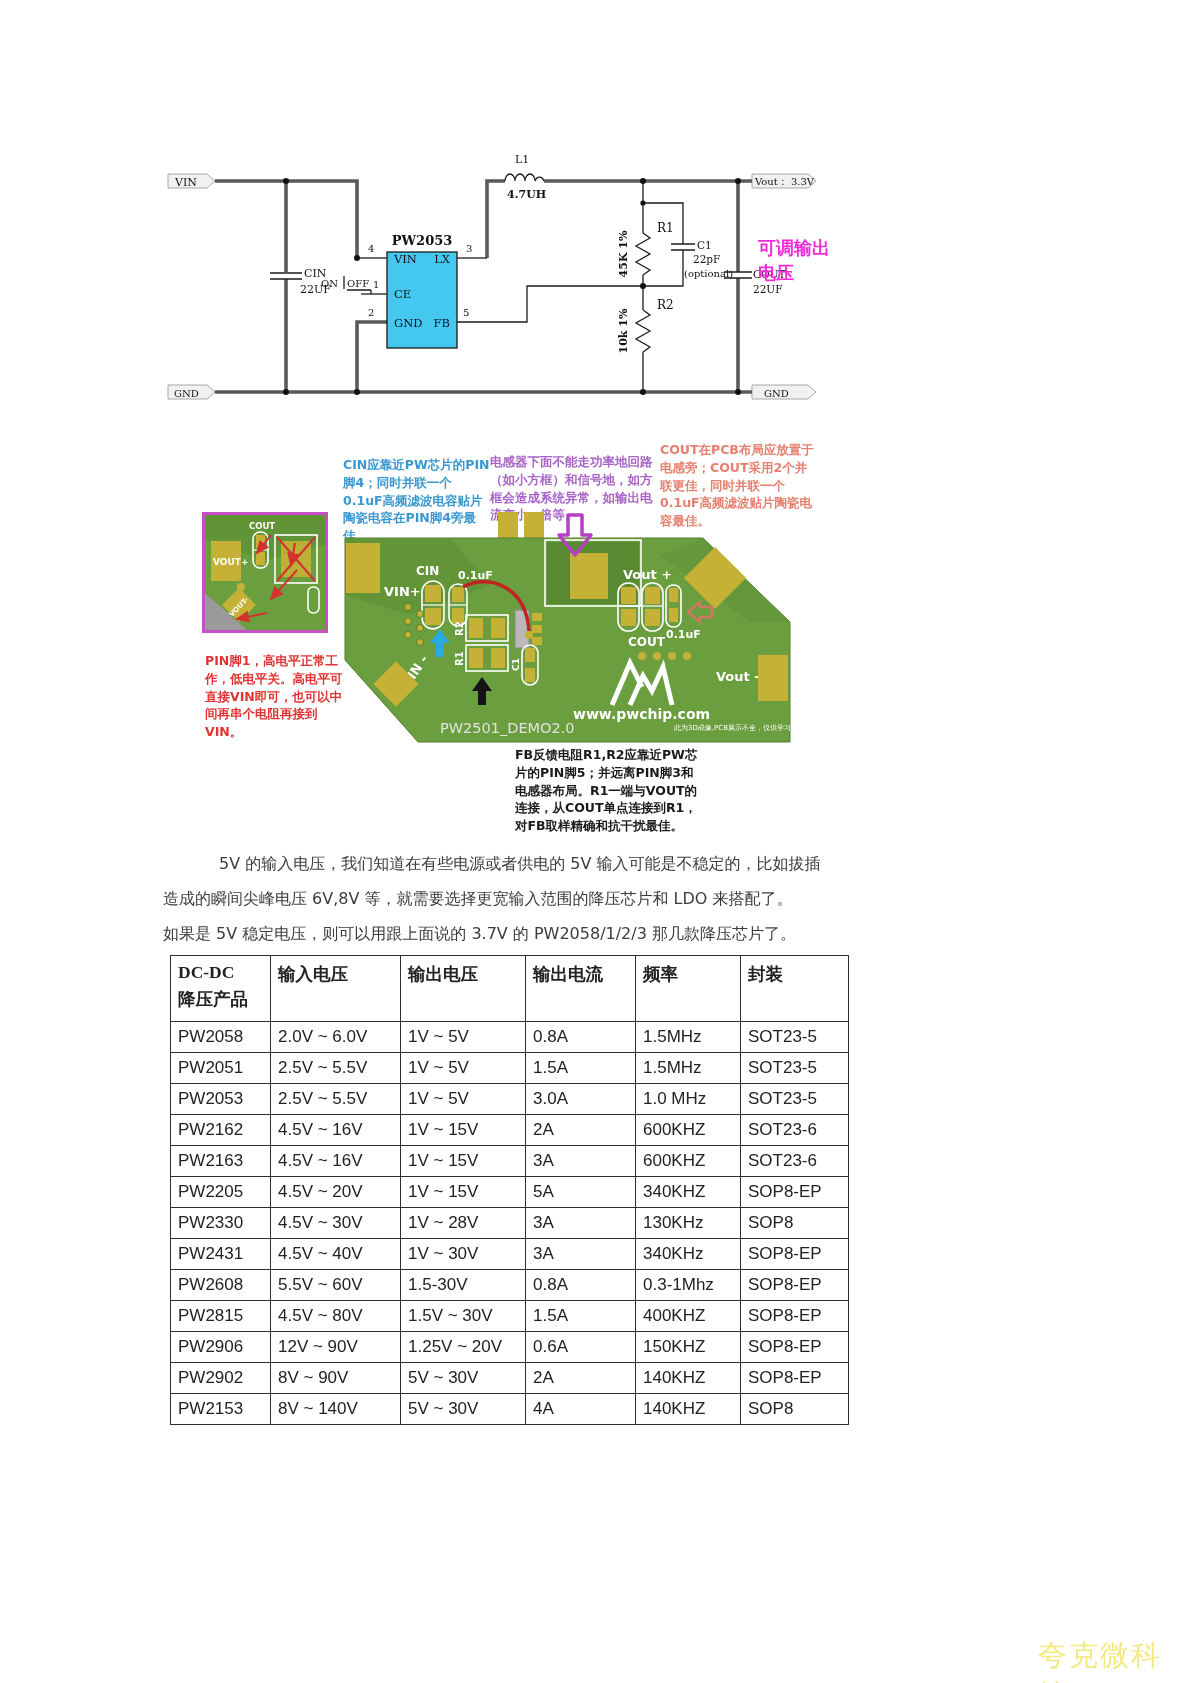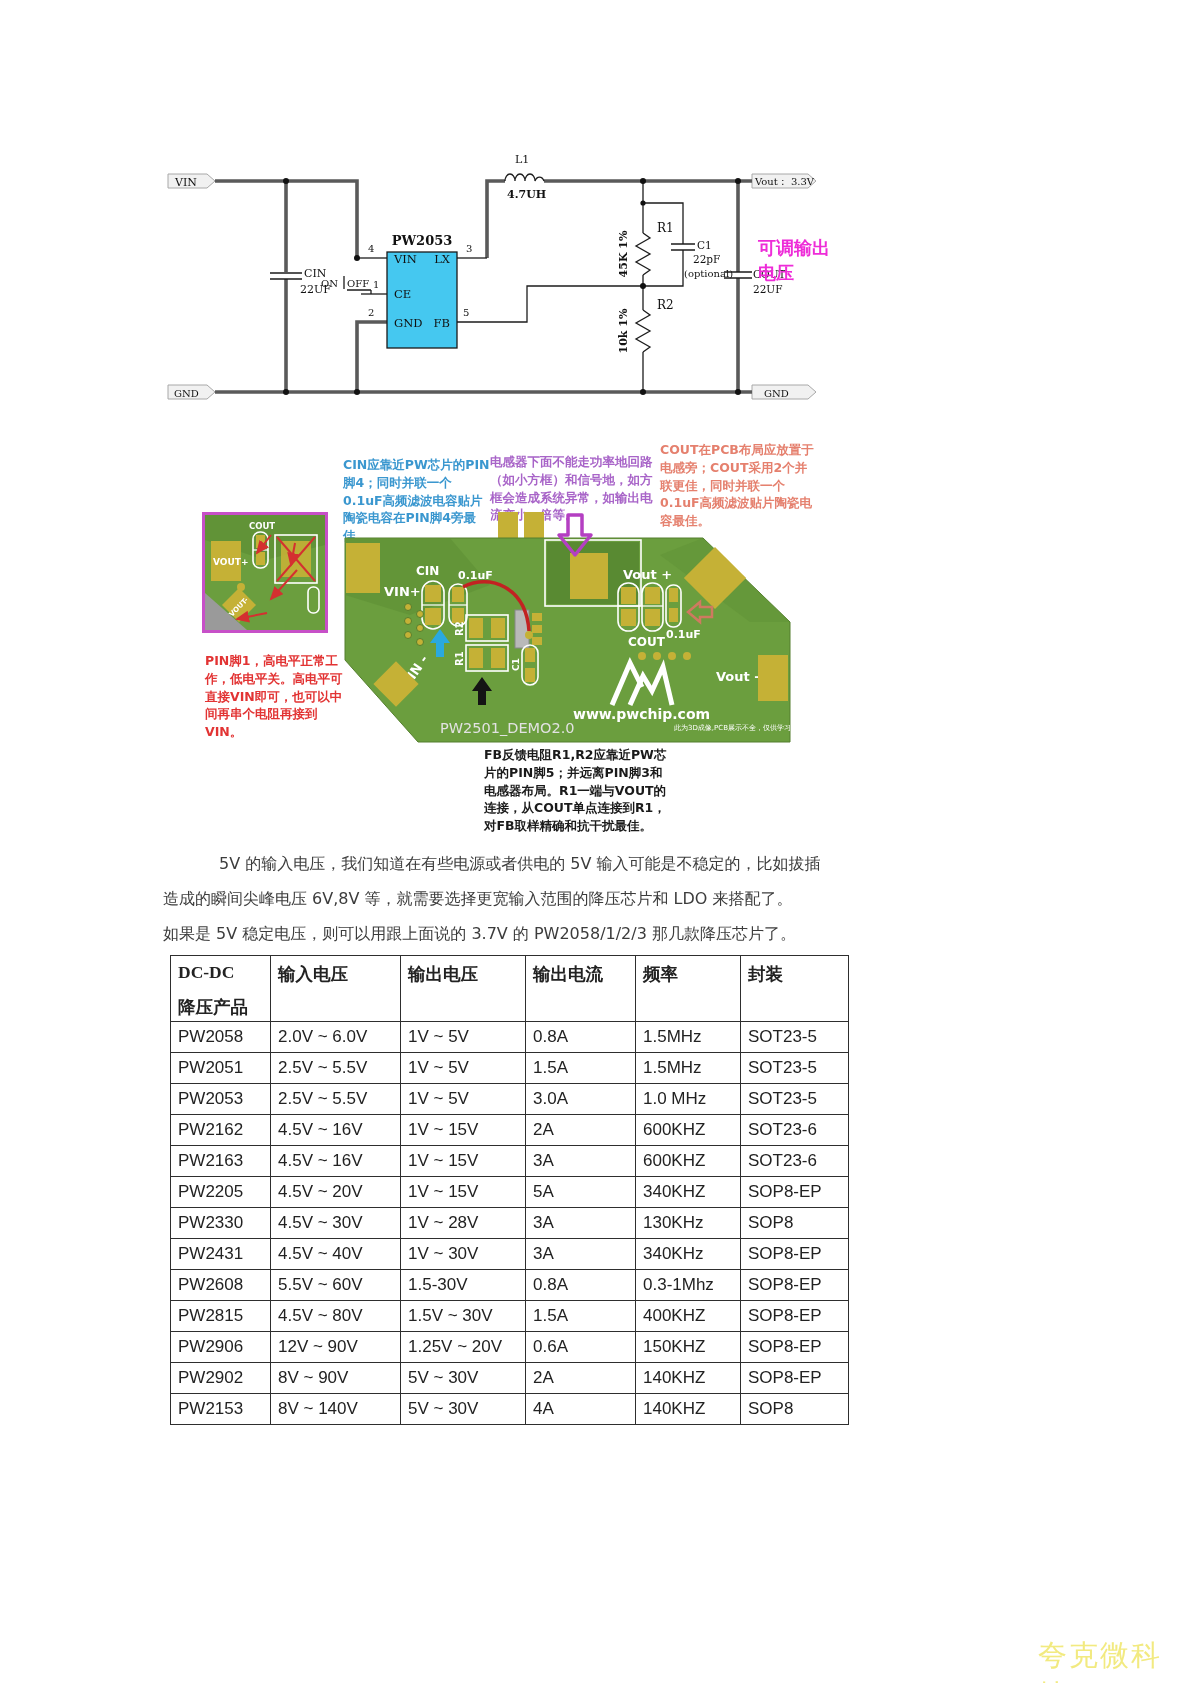--- a/index.html
+++ b/index.html
@@ -155,21 +155,21 @@
 
 <div class="abs adj-label" style="left:758px;top:220px;margin-top:15px;">
   <div>可调输出</div>
   <div>电压</div>
 </div>
 
 <div class="abs note note-cin" style="left:343px;top:456px;">CIN应靠近PW芯片的PIN脚4；同时并联一个0.1uF高频滤波电容贴片陶瓷电容在PIN脚4旁最佳。</div>
 <div class="abs note note-ind" style="left:490px;top:453px;">电感器下面不能走功率地回路（如小方框）和信号地，如方框会造成系统异常，如输出电流变小一倍等。</div>
 <div class="abs note note-cout" style="left:660px;top:441px;">COUT在PCB布局应放置于电感旁；COUT采用2个并联更佳，同时并联一个0.1uF高频滤波贴片陶瓷电容最佳。</div>
 <div class="abs note note-pin1" style="left:205px;top:652px;">PIN脚1，高电平正常工作，低电平关。高电平可直接VIN即可，也可以中间再串个电阻再接到VIN。</div>
-<div class="abs note note-fb" style="left:484px;top:746px;">FB反馈电阻R1,R2应靠近PW芯片的PIN脚5；并远离PIN脚3和电感器布局。R1一端与VOUT的连接，从COUT单点连接到R1，对FB取样精确和抗干扰最佳。</div>
+<div class="abs note note-fb" style="left:515px;top:746px;">FB反馈电阻R1,R2应靠近PW芯片的PIN脚5；并远离PIN脚3和电感器布局。R1一端与VOUT的连接，从COUT单点连接到R1，对FB取样精确和抗干扰最佳。</div>
 
 <div class="abs inset" style="left:202px;top:512px;">
   <svg width="120" height="115" viewBox="0 0 120 115">
     <defs>
       <marker id="ra" markerWidth="8" markerHeight="8" refX="6" refY="3" orient="auto">
         <path d="M0,0 L7,3 L0,6 Z" fill="#d43030"></path>
       </marker>
     </defs>
     <rect x="0" y="0" width="120" height="115" style="fill:var(--board-green);"></rect>
     <polygon points="0,0 120,0 120,30 60,45 0,25" style="fill:var(--board-dark);" opacity="0.85"></polygon>
@@ -330,21 +330,21 @@
         <col style="width:130px">
         <col style="width:125px">
       <col style="width:110px">
         <col style="width:105px">
         <col style="width:108px">
     </colgroup>
     <thead>
       <tr>
         <th>
           <div>DC-DC</div>
-          <div style="margin-top:12px;">降压产品</div>
+          <div style="margin-top:4px;">降压产品</div>
         </th>
         <th>输入电压</th>
         <th>输出电压</th>
         <th>输出电流</th>
         <th>频率</th>
         <th>封装</th>
       </tr>
     </thead>
     <tbody>
         <tr>

